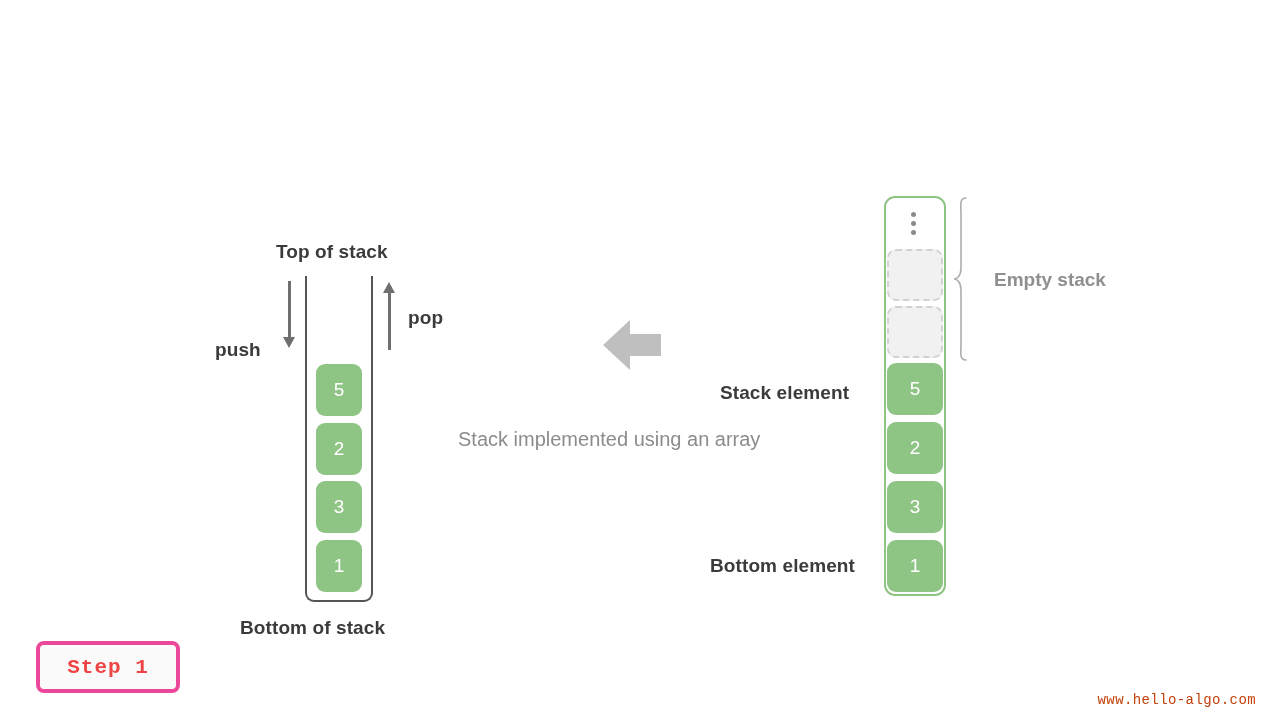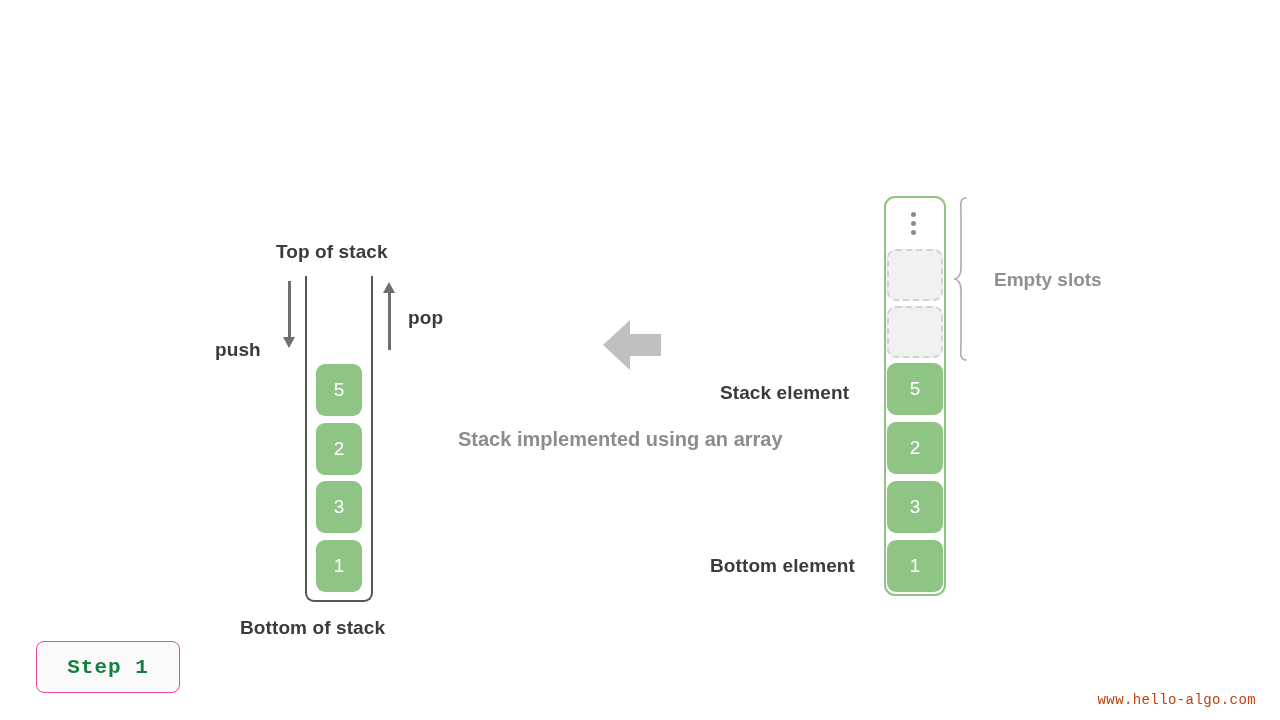--- a/index.html
+++ b/index.html
@@ -159,30 +159,30 @@
     top: 196px;
   }
 
   
   #step-badge {
     position: absolute;
     left: 36px;
     top: 641px;
     width: 144px;
     height: 52px;
-    border: 1px solid #ec4899;
+    border: 4px solid #ec4899;
     border-radius: 8px;
     background: #fafafa;
     display: flex;
     align-items: center;
     justify-content: center;
     font-family: "Liberation Mono", monospace;
     font-size: 21px;
     font-weight: bold;
-    color: #15803d;
+    color: #ef4444;
     letter-spacing: 1px;
     box-sizing: border-box;
   }
 
   
   #watermark {
     position: absolute;
     right: 24px;
     bottom: 12px;
     font-family: "Liberation Mono", monospace;
@@ -214,40 +214,40 @@
   <div class="cell" style="left:316px; top:540px;">1</div>
 
   <div class="label-bold" style="left:240px; top:617px;">Bottom of stack</div>
 
   <div id="transform-arrow">
     <svg width="60" height="54" viewBox="0 0 60 54">
       <path d="M28,2 L28,16 L59,16 L59,38 L28,38 L28,52 L1,27 Z" fill="#bfbfbf"></path>
     </svg>
   </div>
 
-  <div class="caption-gray" style="left:458px; top:428px;font-weight:bold;">Stack implemented using an array</div>
+  <div class="caption-gray" style="left:458px; top:428px;">Stack implemented using an array</div>
 
   <div id="array-container"></div>
 
   <div id="ellipsis-dots">
     <span></span>
       <span></span>
       <span></span>
   </div>
 
   <div class="slot-empty" style="left:887px; top:249px;"></div>
   <div class="slot-empty" style="left:887px; top:306px;"></div>
 
   <div id="empty-brace">
     <svg width="22" height="166" viewBox="0 0 22 166">
       <path d="M14,2 C7,2 9,10 9,18 L9,72 C9,80 5,83 2,83 C5,83 9,86 9,94 L9,148 C9,156 7,164 14,164" fill="none" stroke="#adadad" stroke-width="1.6" stroke-linecap="round"></path>
     </svg>
   </div>
 
-  <div class="label-gray-bold" style="left:994px; top:269px;">Empty slots</div>
+  <div class="label-gray-bold" style="left:994px; top:269px;">Empty stack</div>
 
   <div class="cell cell-wide" style="left:887px; top:363px;">5</div>
   <div class="cell cell-wide" style="left:887px; top:422px;">2</div>
   <div class="cell cell-wide" style="left:887px; top:481px;">3</div>
   <div class="cell cell-wide" style="left:887px; top:540px;">1</div>
 
   <div class="label-bold" style="left:720px; top:382px;">Stack element</div>
   <div class="label-bold" style="left:710px; top:555px;">Bottom element</div>
 
   <div id="step-badge">Step 1</div>

